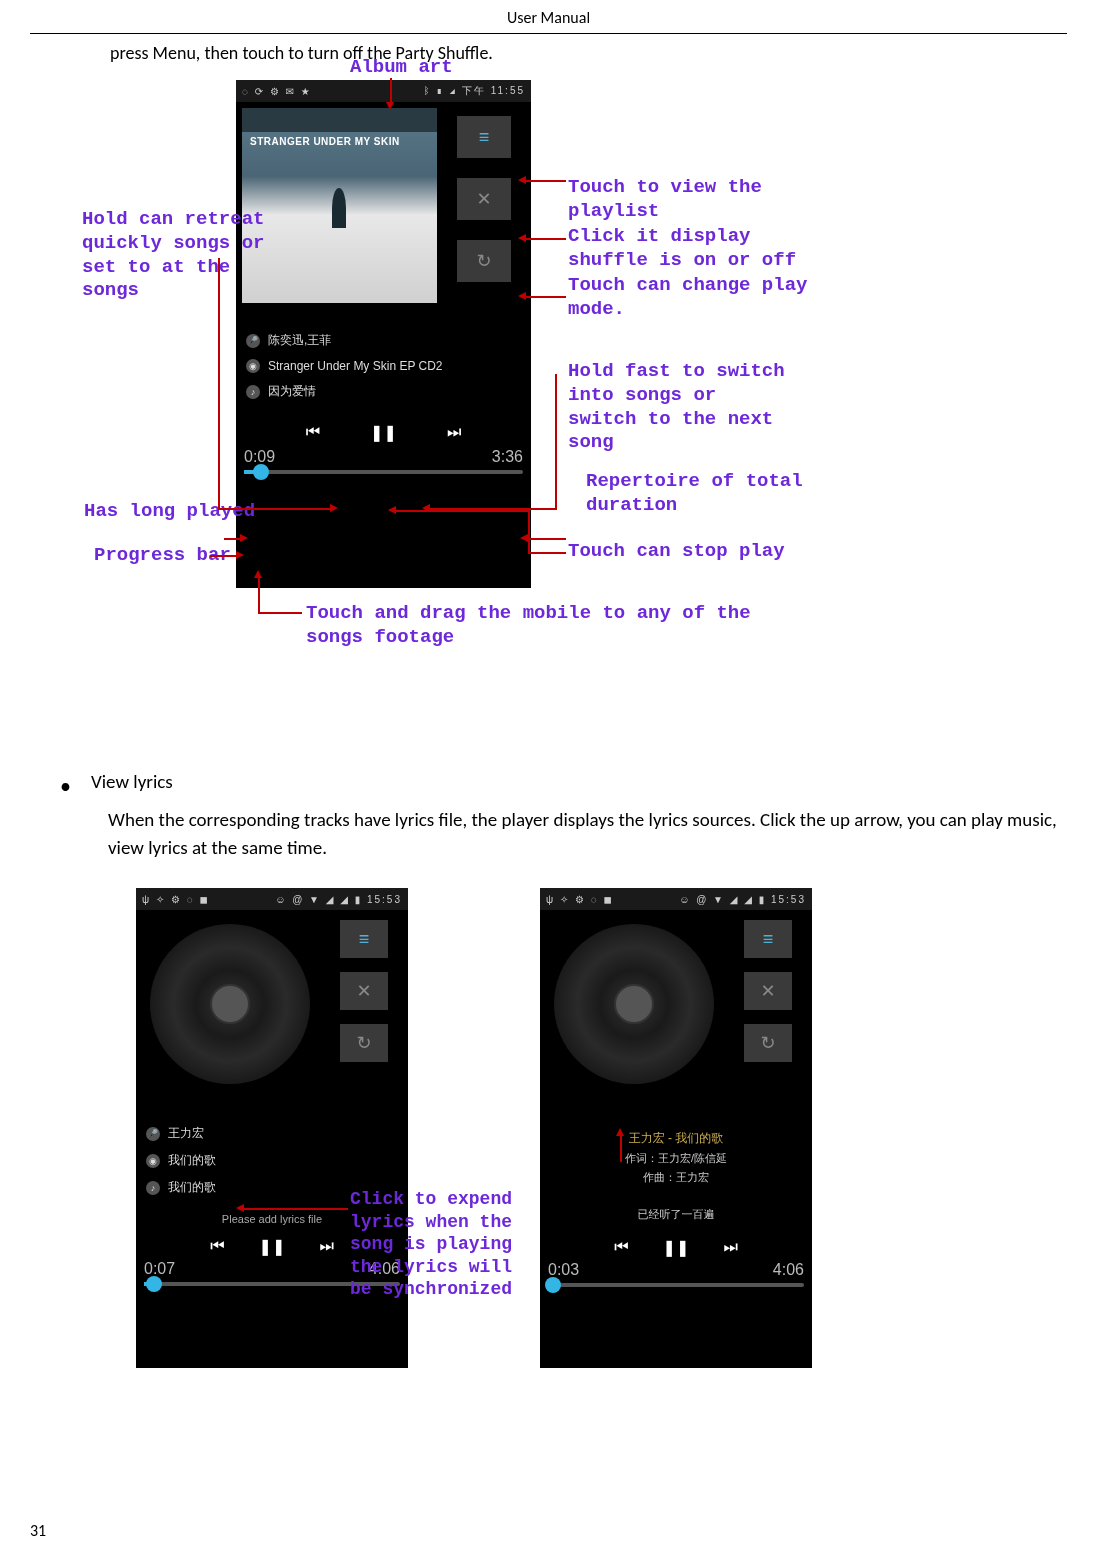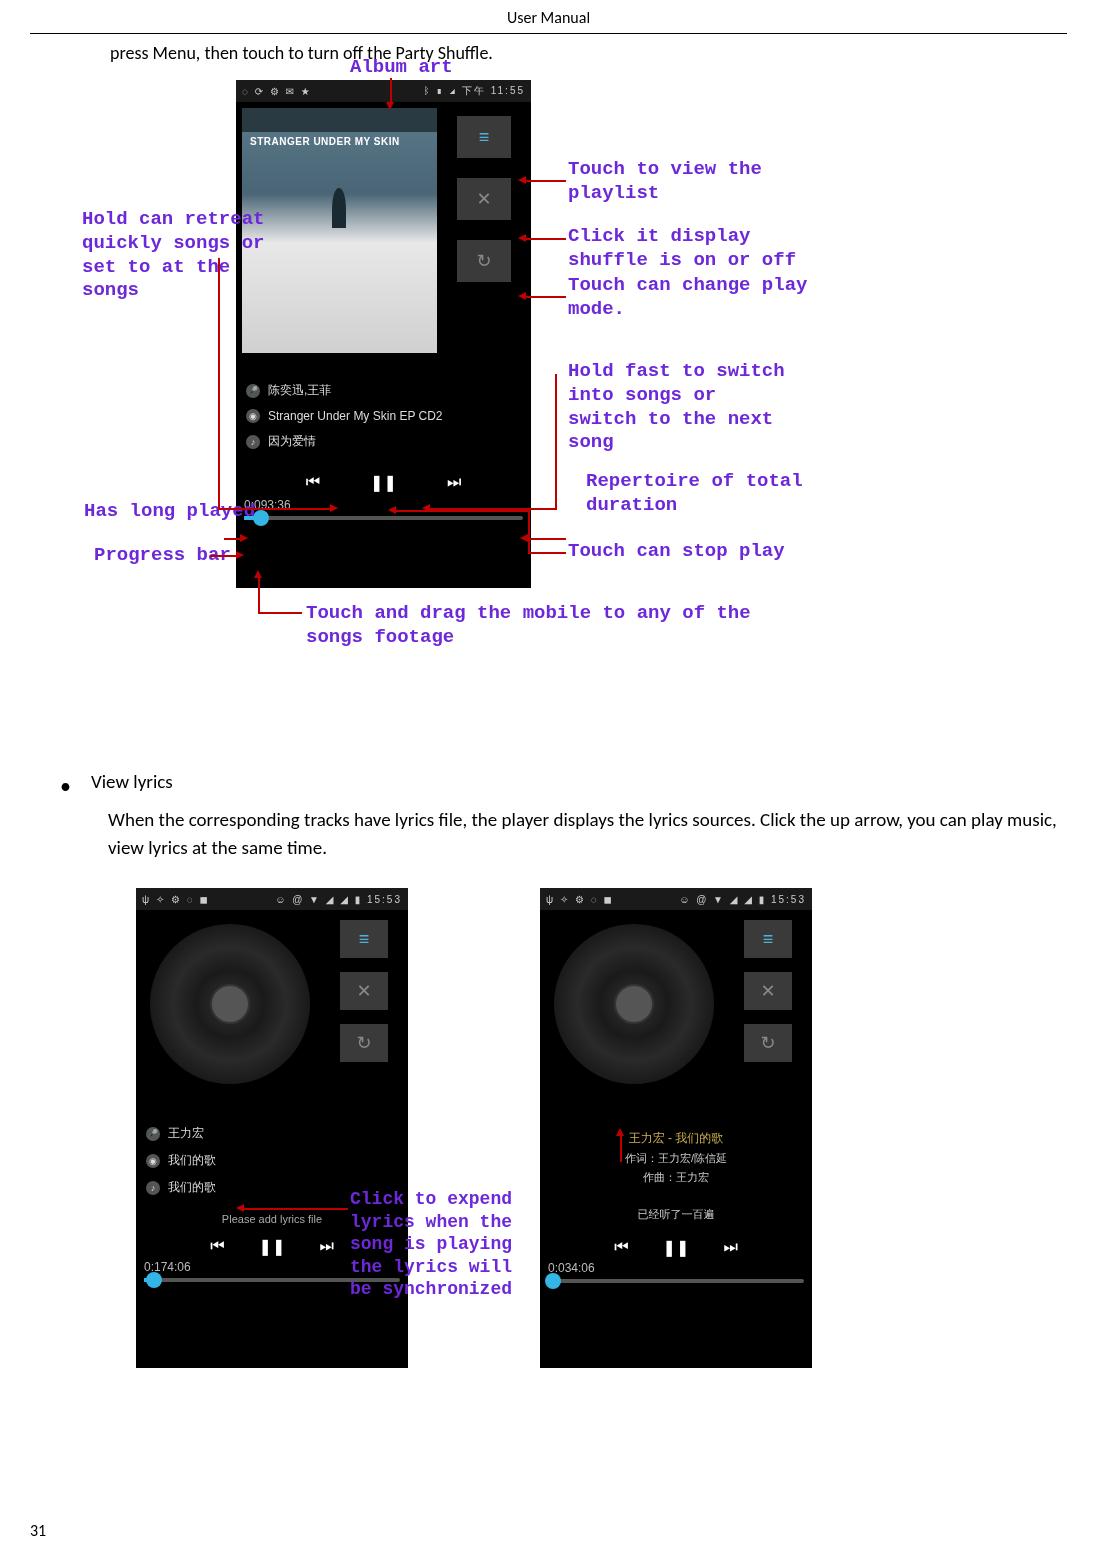--- a/index.html
+++ b/index.html
@@ -18,34 +18,34 @@
     .arrow-head.left { border-top: 4px solid transparent; border-bottom: 4px solid transparent; border-right: 8px solid #c00000; }
     .arrow-head.down { border-left: 4px solid transparent; border-right: 4px solid transparent; border-top: 8px solid #c00000; }
     .arrow-head.up { border-left: 4px solid transparent; border-right: 4px solid transparent; border-bottom: 8px solid #c00000; }
     
     
     .phone { position: absolute; background: #000; color: #fff; font-family: Arial, sans-serif; }
     .phone.main { left: 236px; top: 20px; width: 295px; height: 508px; }
     .statusbar { background: #1a1a1a; height: 22px; font-size: 10px; display: flex; justify-content: space-between; align-items: center; padding: 0 6px; color: #ccc; }
     .statusbar .icons { letter-spacing: 2px; }
     .album-area { padding: 6px; display: flex; }
-    .album-cover { width: 195px; height: 245px; background: linear-gradient(to bottom, #5a7a8a 0%, #4a6575 35%, #e8e8e8 55%, #d0d0d0 100%); position: relative; }
+    .album-cover { width: 195px; height: 195px; background: linear-gradient(to bottom, #5a7a8a 0%, #4a6575 35%, #e8e8e8 55%, #d0d0d0 100%); position: relative; }
     .album-cover::before { content: ""; position: absolute; top: 0; left: 0; right: 0; height: 24px; background: #2a3a42; }
     .album-title-text { position: absolute; top: 28px; left: 8px; font-size: 10px; color: #fff; font-weight: bold; letter-spacing: 0.5px; }
     .album-figure { position: absolute; top: 80px; left: 90px; width: 14px; height: 40px; background: #1a2a32; border-radius: 50% 50% 0 0; }
     .side-buttons { display: flex; flex-direction: column; gap: 20px; margin-left: 20px; margin-top: 8px; }
     .sq-btn { width: 54px; height: 42px; background: #3a3a3a; display: flex; align-items: center; justify-content: center; }
     .sq-btn .glyph { color: #4fb0d8; font-size: 18px; }
     .sq-btn .glyph.gray { color: #888; }
     .meta { padding: 18px 10px 0 10px; font-size: 12px; }
     .meta-row { display: flex; align-items: center; gap: 8px; padding: 5px 0; color: #ddd; }
     .meta-icon { width: 14px; height: 14px; border-radius: 50%; background: #555; display: inline-flex; align-items: center; justify-content: center; font-size: 9px; }
     .controls { display: flex; justify-content: center; gap: 50px; padding: 18px 0 6px 0; font-size: 16px; color: #fff; }
     .progress { padding: 0 8px 8px 8px; }
-    .times { display: flex; justify-content: flex-start; font-size: 12px; color: #bbb; }
+    .times { display: flex; justify-content: space-between; font-size: 16px; color: #bbb; }
     .bar { height: 4px; background: #555; margin-top: 4px; position: relative; border-radius: 2px; }
     .bar .fill { position: absolute; left: 0; top: 0; bottom: 0; width: 6%; background: #33b5e5; }
     .bar .thumb { position: absolute; left: 6%; top: -6px; width: 16px; height: 16px; background: #33b5e5; border-radius: 50%; margin-left: -8px; }
     
     
     .section2 { position: absolute; top: 770px; left: 0; width: 1097px; }
     .bullet-row { display: flex; align-items: flex-start; padding-left: 60px; }
     .bullet { font-size: 22px; margin-right: 20px; margin-top: 3px; }
     .s2-heading { font-size: 19px; }
     .s2-body { font-size: 19px; padding: 6px 28px 0 108px; line-height: 1.45; }
@@ -130,21 +130,21 @@
             <div class="fill"></div>
             <div class="thumb"></div>
           </div>
       </div>
     </div>
 
     <div class="red" style="left:350px; top:-4px;">Album art</div>
     <div class="arrow-line" style="left:390px; top:18px; width:2px; height:24px;"></div>
     <div class="arrow-head down" style="left:386px; top:42px;"></div>
 
-    <div class="red pre" style="left:568px; top:98px;">Touch to view the
+    <div class="red pre" style="left:568px; top:116px;">Touch to view the
 playlist</div>
     <div class="arrow-line" style="left:526px; top:120px; width:40px; height:2px;"></div>
     <div class="arrow-head left" style="left:518px; top:116px;"></div>
 
     <div class="red pre" style="left:568px; top:165px;">Click it display
 shuffle is on or off</div>
     <div class="arrow-line" style="left:526px; top:178px; width:40px; height:2px;"></div>
     <div class="arrow-head left" style="left:518px; top:174px;"></div>
 
     <div class="red pre" style="left:568px; top:214px;">Touch can change play
@@ -238,21 +238,21 @@
           </div>
       </div>
       <div class="lyrics-prompt">Please add lyrics file</div>
       <div class="controls">
         <span>⏮</span>
         <span>❚❚</span>
         <span>⏭</span>
       </div>
       <div class="progress">
         <div class="times">
-          <span>0:17</span>
+          <span>0:07</span>
           <span>4:06</span>
         </div>
         <div class="bar">
             <div class="fill" style="width:4%;"></div>
             <div class="thumb" style="left:4%;"></div>
           </div>
       </div>
     </div>
 
     <div class="phone small right-phone">

